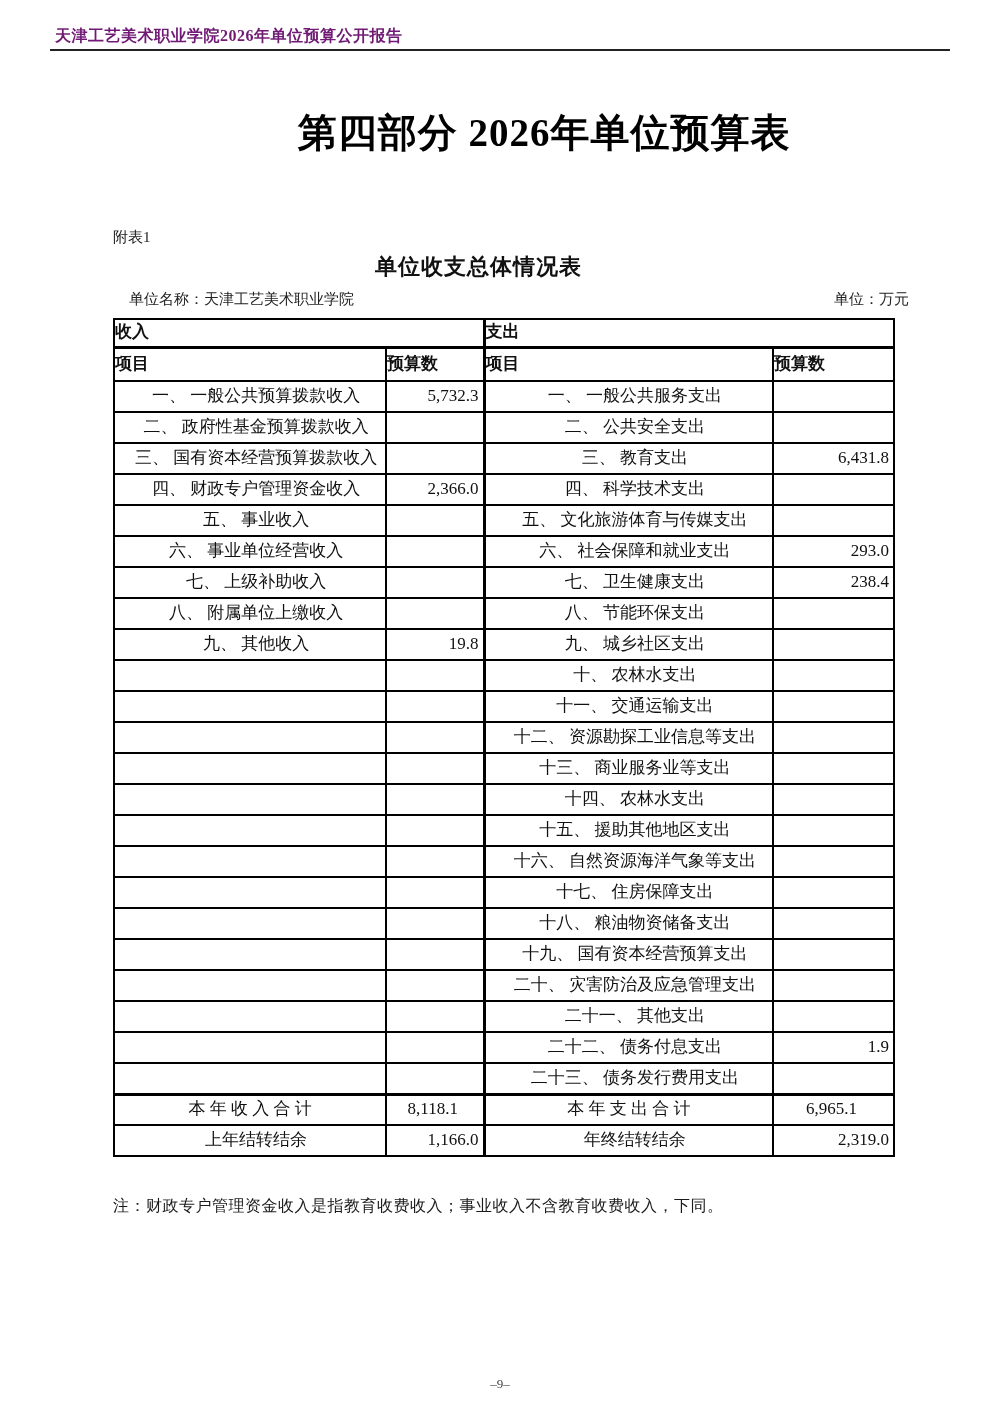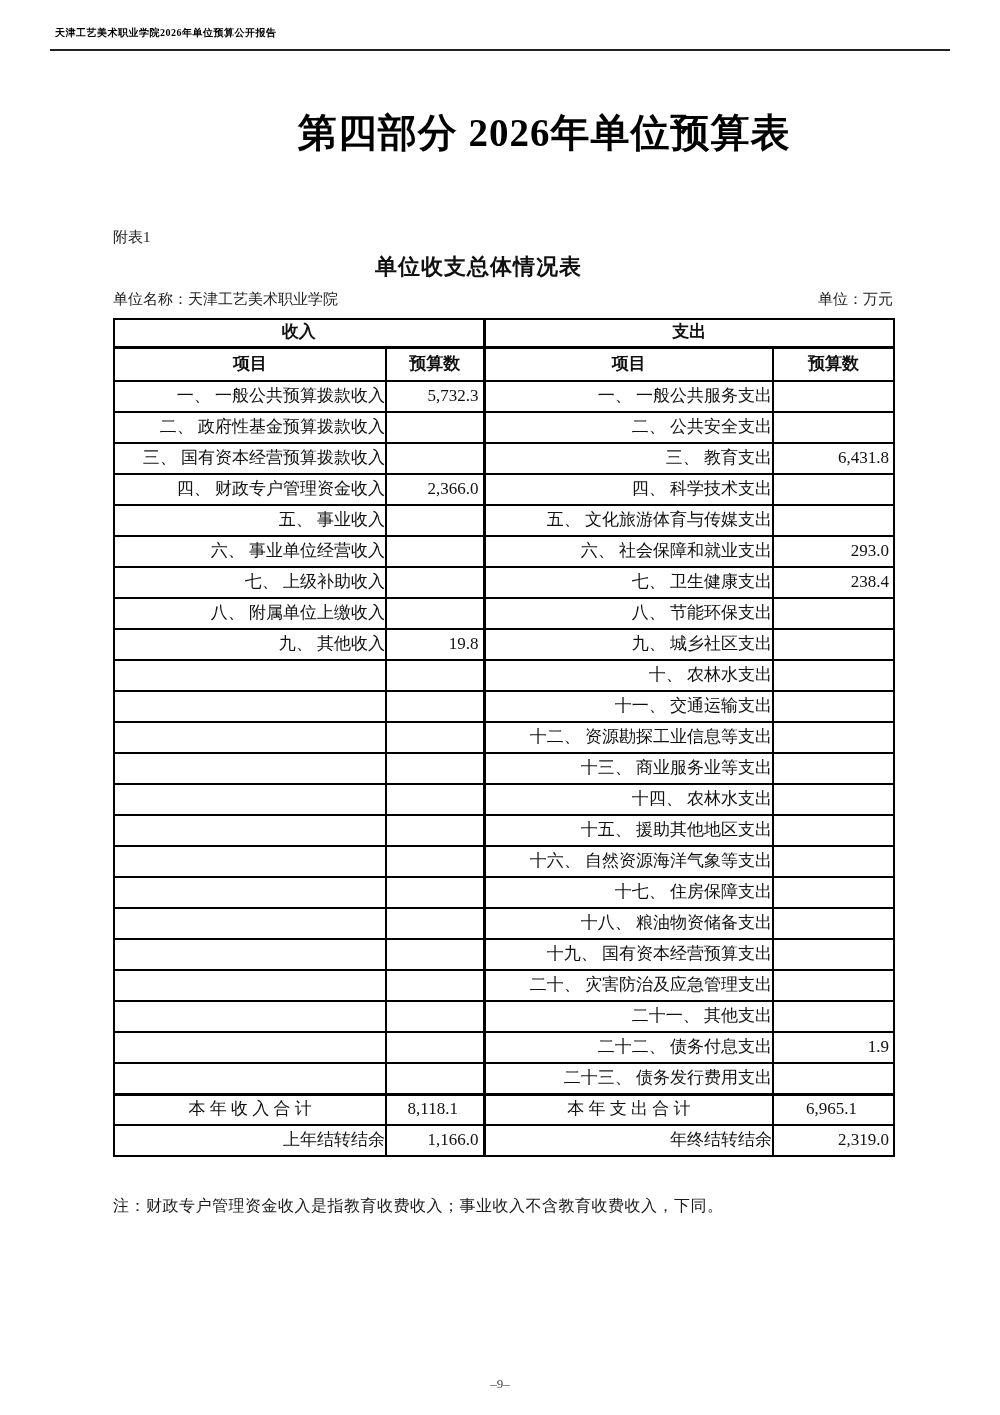--- a/index.html
+++ b/index.html
@@ -7,24 +7,24 @@
   body {
     position: relative;
     font-family: "Liberation Serif", "DejaVu Serif", serif;
     color: #1a1a1a;
     overflow: hidden;
   }
 
   .report-header {
     position: absolute;
     left: 55px; top: 26px;
-    font-size: 10px;
+    font-size: 16px;
     font-weight: bold;
     letter-spacing: 0.5px;
-    color: #000000;
+    color: #701a75;
   }
   .header-rule {
     position: absolute;
     left: 50px; top: 49px;
     width: 900px; height: 2px;
     background: #222;
   }
 
   .section-title {
     position: absolute;
@@ -50,21 +50,21 @@
     width: 957px;
     text-align: center;
     font-size: 22px;
     font-weight: bold;
     letter-spacing: 1px;
     color: #111;
   }
 
   .meta-line {
     position: absolute;
-    left: 113px; top: 290px;
+    left: 129px; top: 290px;
     width: 780px;
     display: flex;
     justify-content: space-between;
     font-size: 15px;
     color: #222;
   }
 
   table.budget {
     position: absolute;
     left: 113px; top: 318px;
@@ -75,25 +75,25 @@
     color: #111;
   }
   table.budget th, table.budget td {
     border: 2px solid #000;
     white-space: pre;
     overflow: hidden;
     font-weight: normal;
     vertical-align: middle;
     line-height: 1.1;
   }
-  table.budget thead th { font-weight: bold; text-align: center; }
+  table.budget thead th { font-weight: bold; text-align: left; }
   tr.hdr-group th { height: 28px; border-bottom: 3px solid #000; font-size: 17px; }
-  tr.hdr-cols th  { height: 34px; border-radius: 13px; }
+  tr.hdr-cols th  { height: 34px; }
   tbody tr { height: 31px; }
-  td.item { text-align: right; padding-left: 12px; }
+  td.item { text-align: center; padding-left: 12px; }
   td.val  { text-align: right; padding-right: 4px; }
   .mid-split { border-left-width: 3px !important; }
   tr.sep-top td { border-top: 3px solid #000; text-align: center; }
   td.center { text-align: center; padding-left: 0; }
 
   .table-note {
     position: absolute;
     left: 113px; top: 1196px;
     font-size: 16px;
     color: #1a1a1a;

